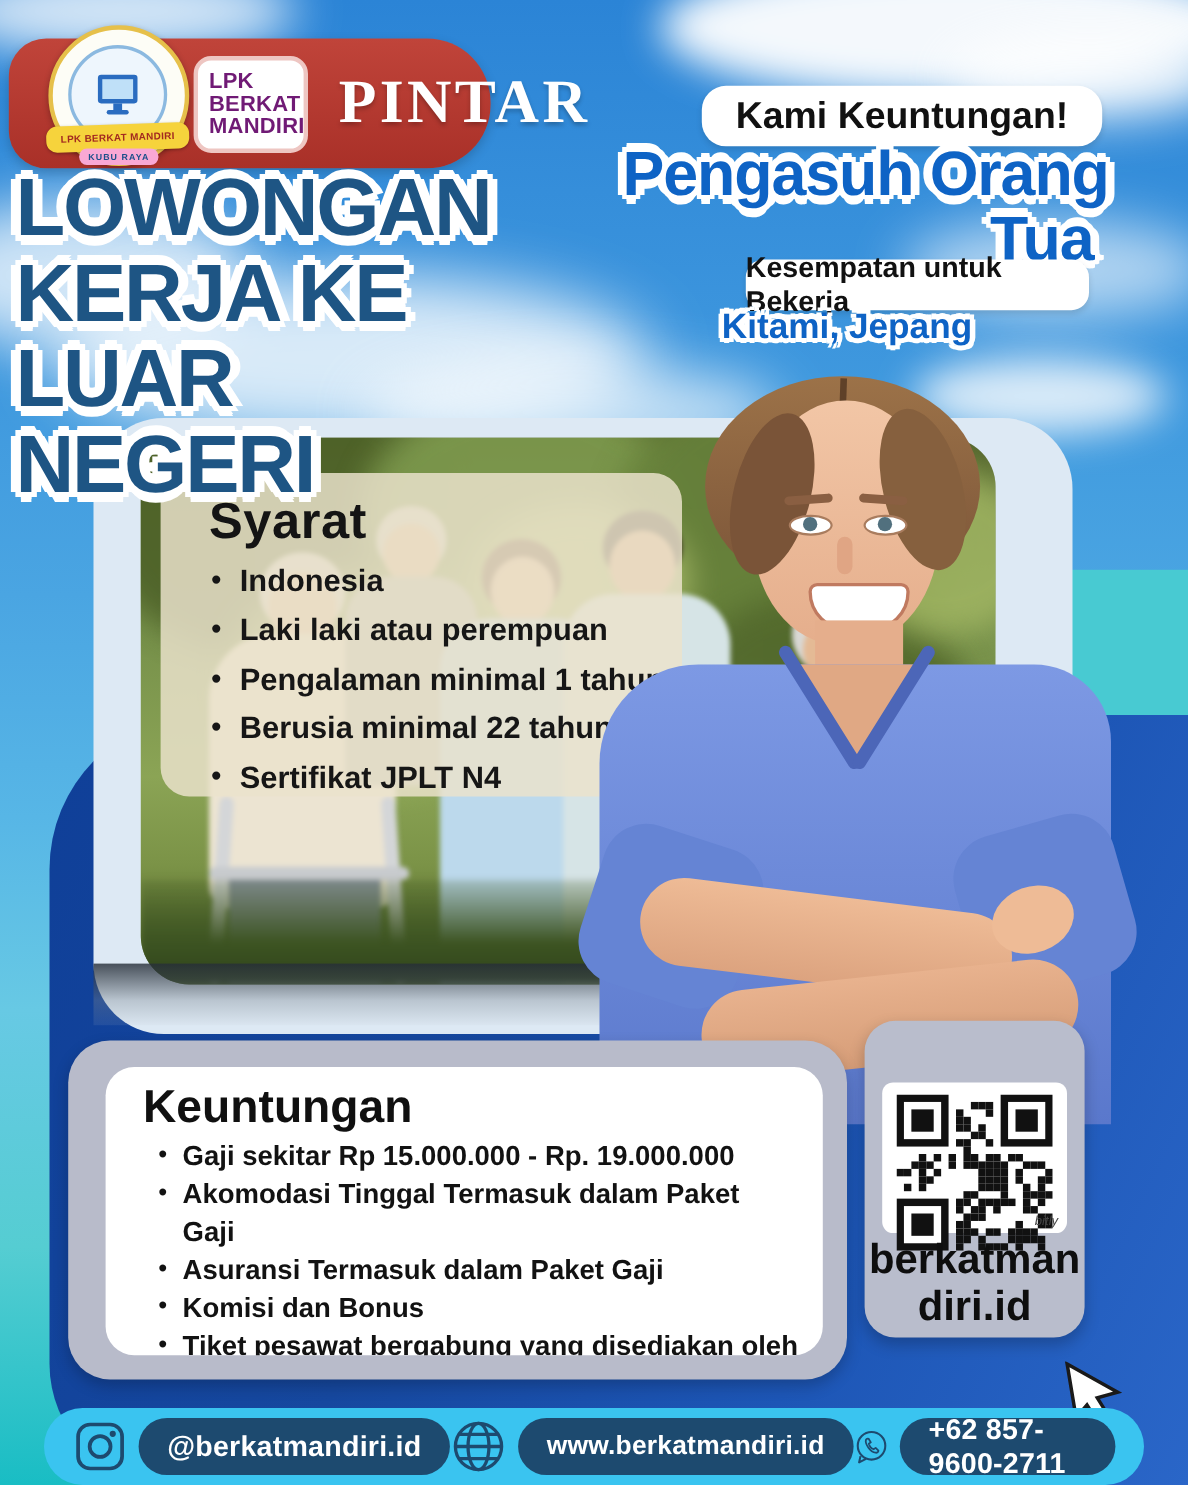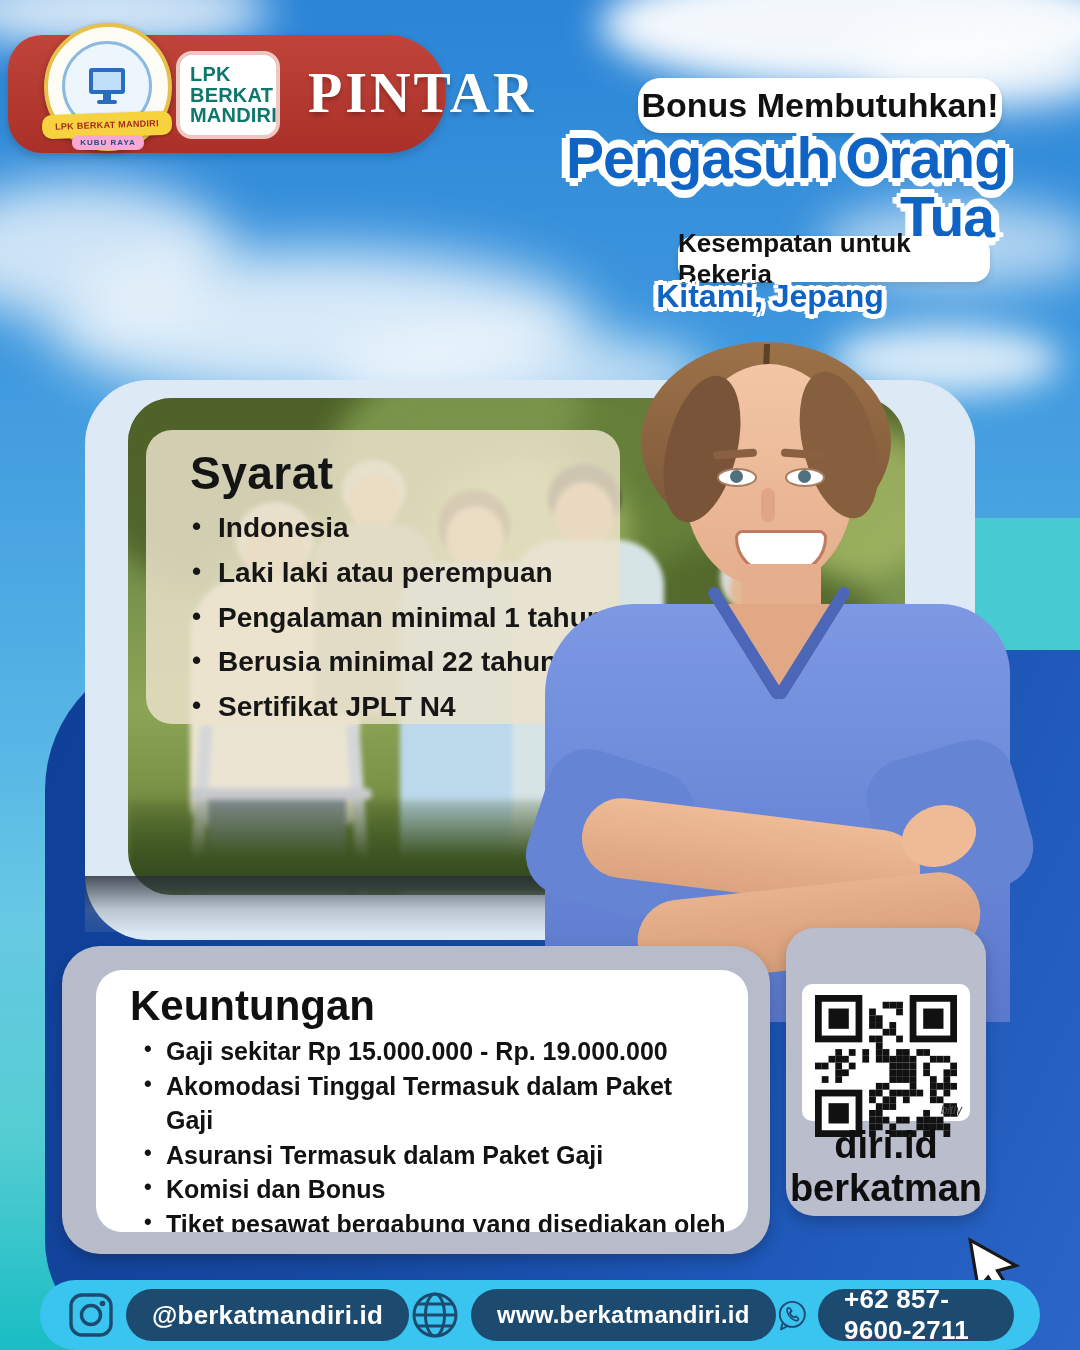--- a/index.html
+++ b/index.html
@@ -39,21 +39,21 @@
     background:#fdfdf6;border:4px solid #e6c04a;box-shadow:0 2px 6px rgba(0,0,0,.3);}
   .emblem .inner{position:absolute;left:14px;top:14px;width:84px;height:84px;border-radius:50%;
     border:3px solid #8bb9e0;background:#eef6fd;display:flex;align-items:center;justify-content:center;}
   .ribbon{position:absolute;left:-6px;top:86px;width:130px;height:24px;background:#f6d33c;border-radius:10px;
     transform:rotate(-2deg);display:flex;align-items:center;justify-content:center;
     font-size:9px;font-weight:bold;color:#a32a20;letter-spacing:.3px;box-shadow:0 1px 3px rgba(0,0,0,.3);}
   .region{position:absolute;left:24px;top:108px;width:72px;height:15px;background:#f9a8d4;border-radius:7px;
     font-size:8px;font-weight:bold;color:#1a4f8a;display:flex;align-items:center;justify-content:center;letter-spacing:1px;}
   .lpk-badge{position:absolute;left:168px;top:16px;width:104px;height:88px;background:#fff;border:4px solid #eec6c2;
     border-radius:16px;display:flex;flex-direction:column;justify-content:center;padding-left:10px;box-sizing:border-box;}
-  .lpk-badge span{font-size:20px;line-height:1.02;font-weight:bold;color:#0f766e;letter-spacing:.2px;}
+  .lpk-badge span{font-size:20px;line-height:1.02;font-weight:bold;color:#701a75;letter-spacing:.2px;}
   .pintar{position:absolute;left:284px;top:26px;font-family:"Liberation Serif",serif;font-size:56px;font-weight:bold;
     color:#fff;letter-spacing:3px;text-shadow:0 3px 4px rgba(0,0,0,.25);margin-left:16px;}
   .main-title{left:14px;top:150px;width:560px;}
   .main-title div{font-size:74px;line-height:1.05;font-weight:bold;color:#1e5584;letter-spacing:-2px;
     text-shadow:0 7px 0 #fff,0 -7px 0 #fff,7px 0 0 #fff,-7px 0 0 #fff,5px 5px 0 #fff,-5px 5px 0 #fff,5px -5px 0 #fff,-5px -5px 0 #fff,0 9px 0 #fff,0 -9px 0 #fff,9px 0 0 #fff,-9px 0 0 #fff;}
   .pill{position:absolute;background:#fff;border-radius:22px;display:flex;align-items:center;justify-content:center;
     color:#111;font-weight:bold;box-shadow:0 3px 6px rgba(0,0,0,.12);}
   .kami-pill{left:638px;top:78px;width:364px;height:55px;font-size:34px;}
   .role{left:460px;top:130px;width:548px;text-align:right;font-weight:bold;color:#0e63c5;font-size:57px;line-height:1.0;letter-spacing:-1px;
     text-shadow:0 6px 0 #fff,0 -6px 0 #fff,6px 0 0 #fff,-6px 0 0 #fff,4px 4px 0 #fff,-4px 4px 0 #fff,4px -4px 0 #fff,-4px -4px 0 #fff,0 8px 0 #fff,0 -8px 0 #fff,8px 0 0 #fff,-8px 0 0 #fff;}
@@ -197,22 +197,27 @@
       <div class="region">KUBU RAYA</div>
     </div>
     <div class="lpk-badge">
       <span>LPK</span>
       <span>BERKAT</span>
       <span>MANDIRI</span>
     </div>
     <div class="pintar">PINTAR</div>
   </div>
 
-
-  <div class="pill kami-pill">Bonus Membutuhkan!</div>
+  <div class="abs main-title">
+    <div>LOWONGAN</div>
+    <div>KERJA KE LUAR</div>
+    <div>NEGERI</div>
+  </div>
+
+  <div class="pill kami-pill">Kami Keuntungan!</div>
   <div class="abs role">
     <div>Pengasuh Orang</div>
     <div class="l2">Tua</div>
   </div>
   <div class="pill kesempatan-pill">Kesempatan untuk Bekerja</div>
   <div class="abs kitami">Kitami, Jepang</div>
 
   <div class="abs gray-panel"></div>
   <div class="abs white-box">
     <h2>Keuntungan</h2>
@@ -355,22 +360,22 @@
           <rect x="84" y="0" width="42" height="42" fill="#111"></rect>
           <rect x="90" y="6" width="30" height="30" fill="#fff"></rect>
           <rect x="96" y="12" width="18" height="18" fill="#111"></rect>
           <rect x="0" y="84" width="42" height="42" fill="#111"></rect>
           <rect x="6" y="90" width="30" height="30" fill="#fff"></rect>
           <rect x="12" y="96" width="18" height="18" fill="#111"></rect>
         </svg>
       <div class="bitly">bitly</div>
     </div>
     <div class="qr-caption">
+      <div>berkatman</div>
       <div>diri.id</div>
-      <div>berkatman</div>
     </div>
   </div>
 
   <svg class="abs cursor-icon" width="58" height="66" viewBox="0 0 42 52" style="transform:rotate(-8deg)">
     <polygon points="3,2 36,27 21,29 29,47 21,51 13,33 4,41" fill="#fff" stroke="#1a1a1a" stroke-width="2.5"></polygon>
   </svg>
 
   <div class="abs footer-bar">
     <div class="contact">
       <svg width="50" height="50" viewBox="0 0 50 50">

